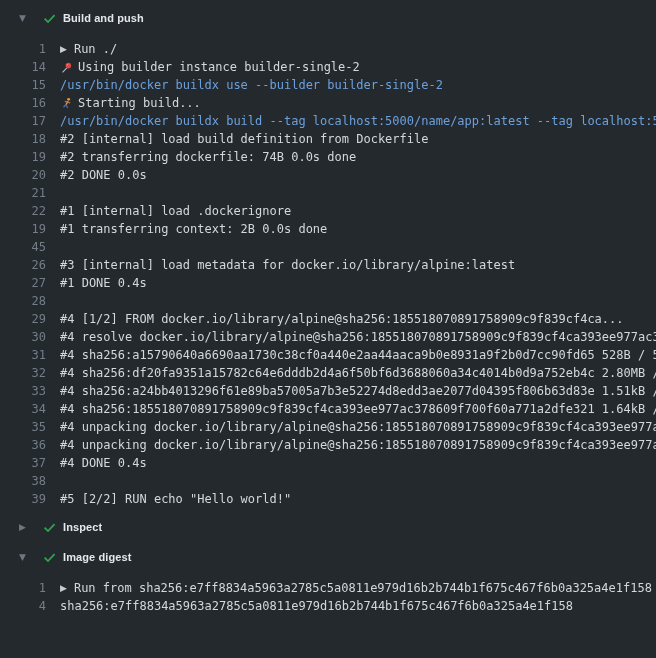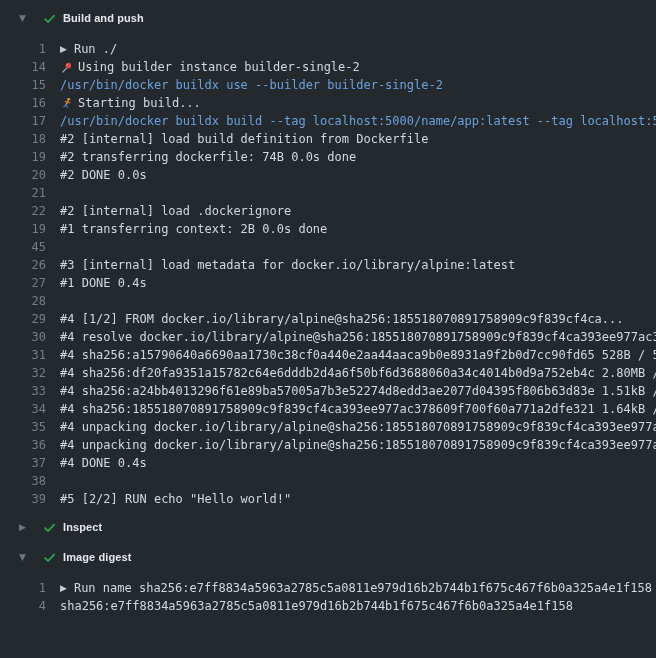--- a/index.html
+++ b/index.html
@@ -160,21 +160,21 @@
     <span class="num">21</span>
     <span class="content">
 
       <span class="text"></span>
     </span>
   </div>
         <div class="log-row">
     <span class="num">22</span>
     <span class="content">
 
-      <span class="text">#2 [internal] load .dockerignore</span>
+      <span class="text">#1 [internal] load .dockerignore</span>
     </span>
   </div>
         <div class="log-row">
     <span class="num">19</span>
     <span class="content">
 
       <span class="text">#1 transferring context: 2B 0.0s done</span>
     </span>
   </div>
         <div class="log-row">
@@ -306,21 +306,21 @@
         </svg>
       </span>
       <span class="section-title">Image digest</span>
     </div>
     <div class="log-block">
         <div class="log-row">
     <span class="num">1</span>
     <span class="content">
       <span class="expander" style="display: inline;">▶</span>
 
-      <span class="text">Run name sha256:e7ff8834a5963a2785c5a0811e979d16b2b744b1f675c467f6b0a325a4e1f158</span>
+      <span class="text">Run from sha256:e7ff8834a5963a2785c5a0811e979d16b2b744b1f675c467f6b0a325a4e1f158</span>
     </span>
   </div>
         <div class="log-row">
     <span class="num">4</span>
     <span class="content">
 
       <span class="text">sha256:e7ff8834a5963a2785c5a0811e979d16b2b744b1f675c467f6b0a325a4e1f158</span>
     </span>
   </div>
       </div>

